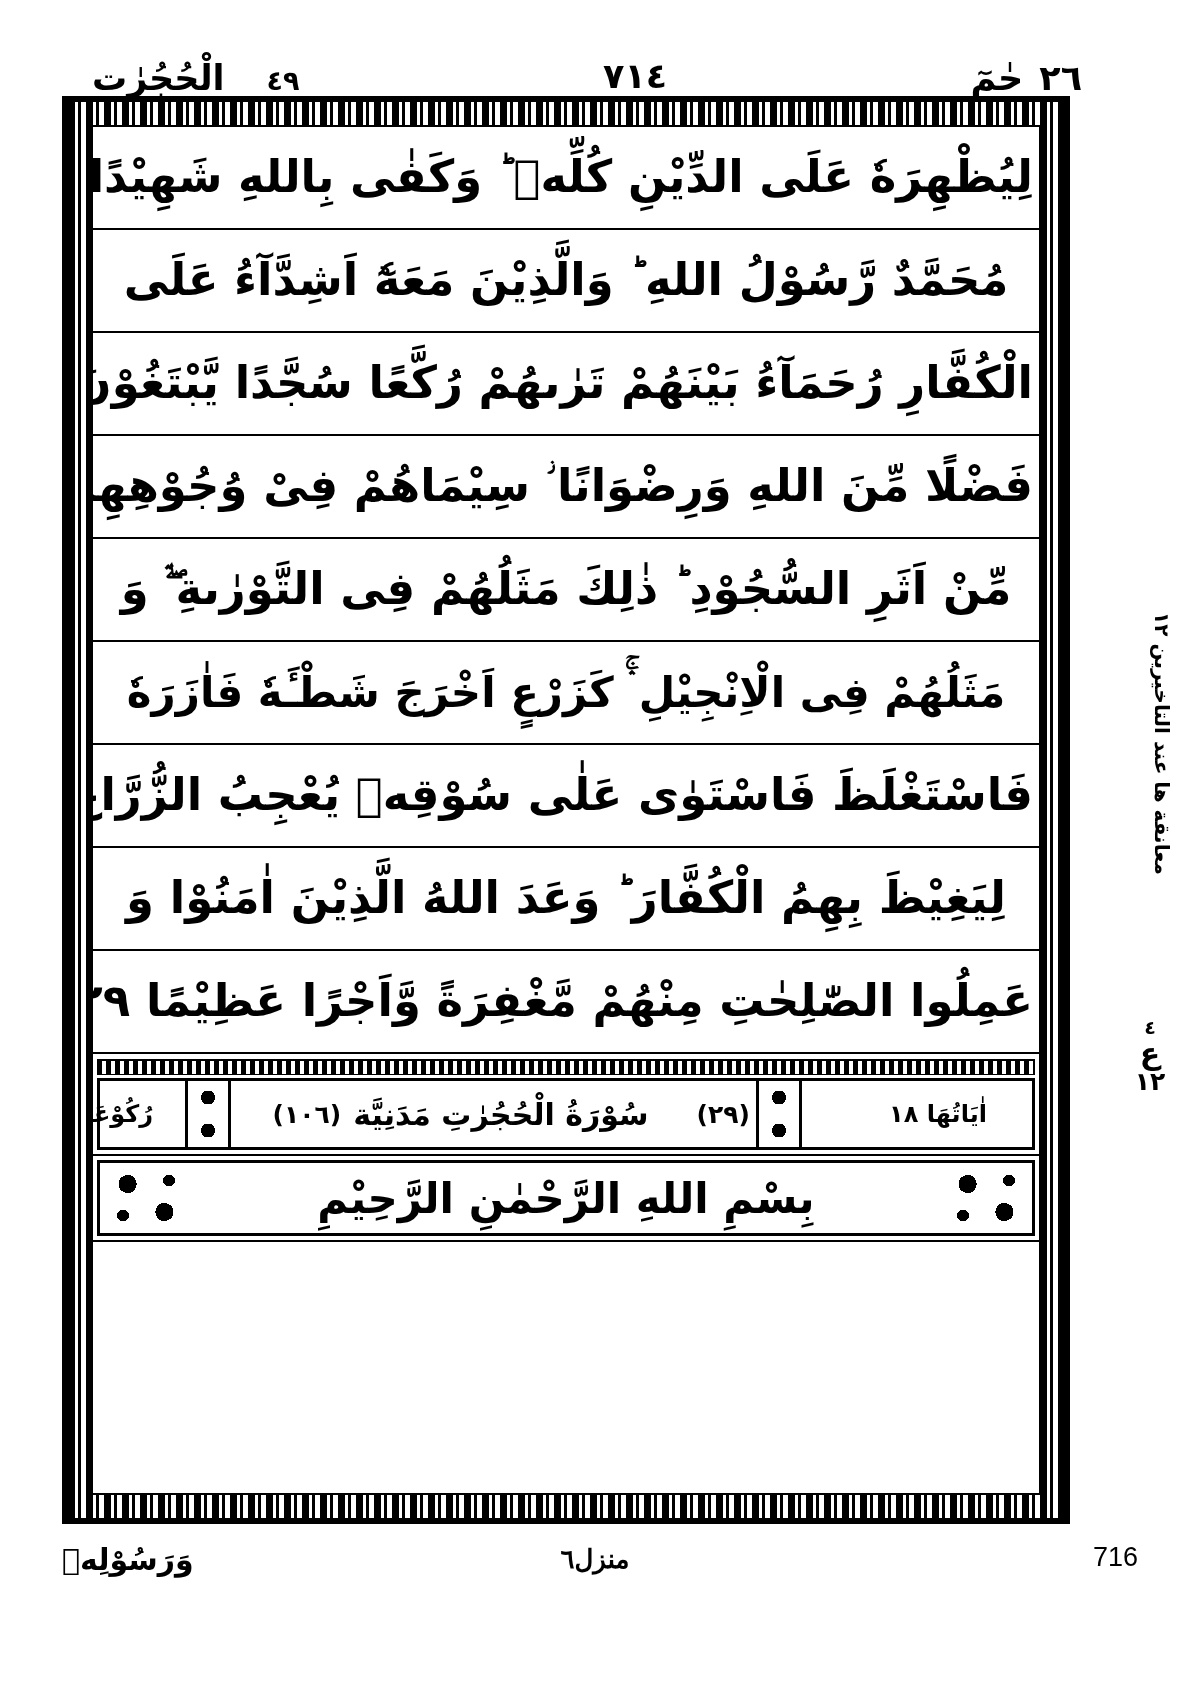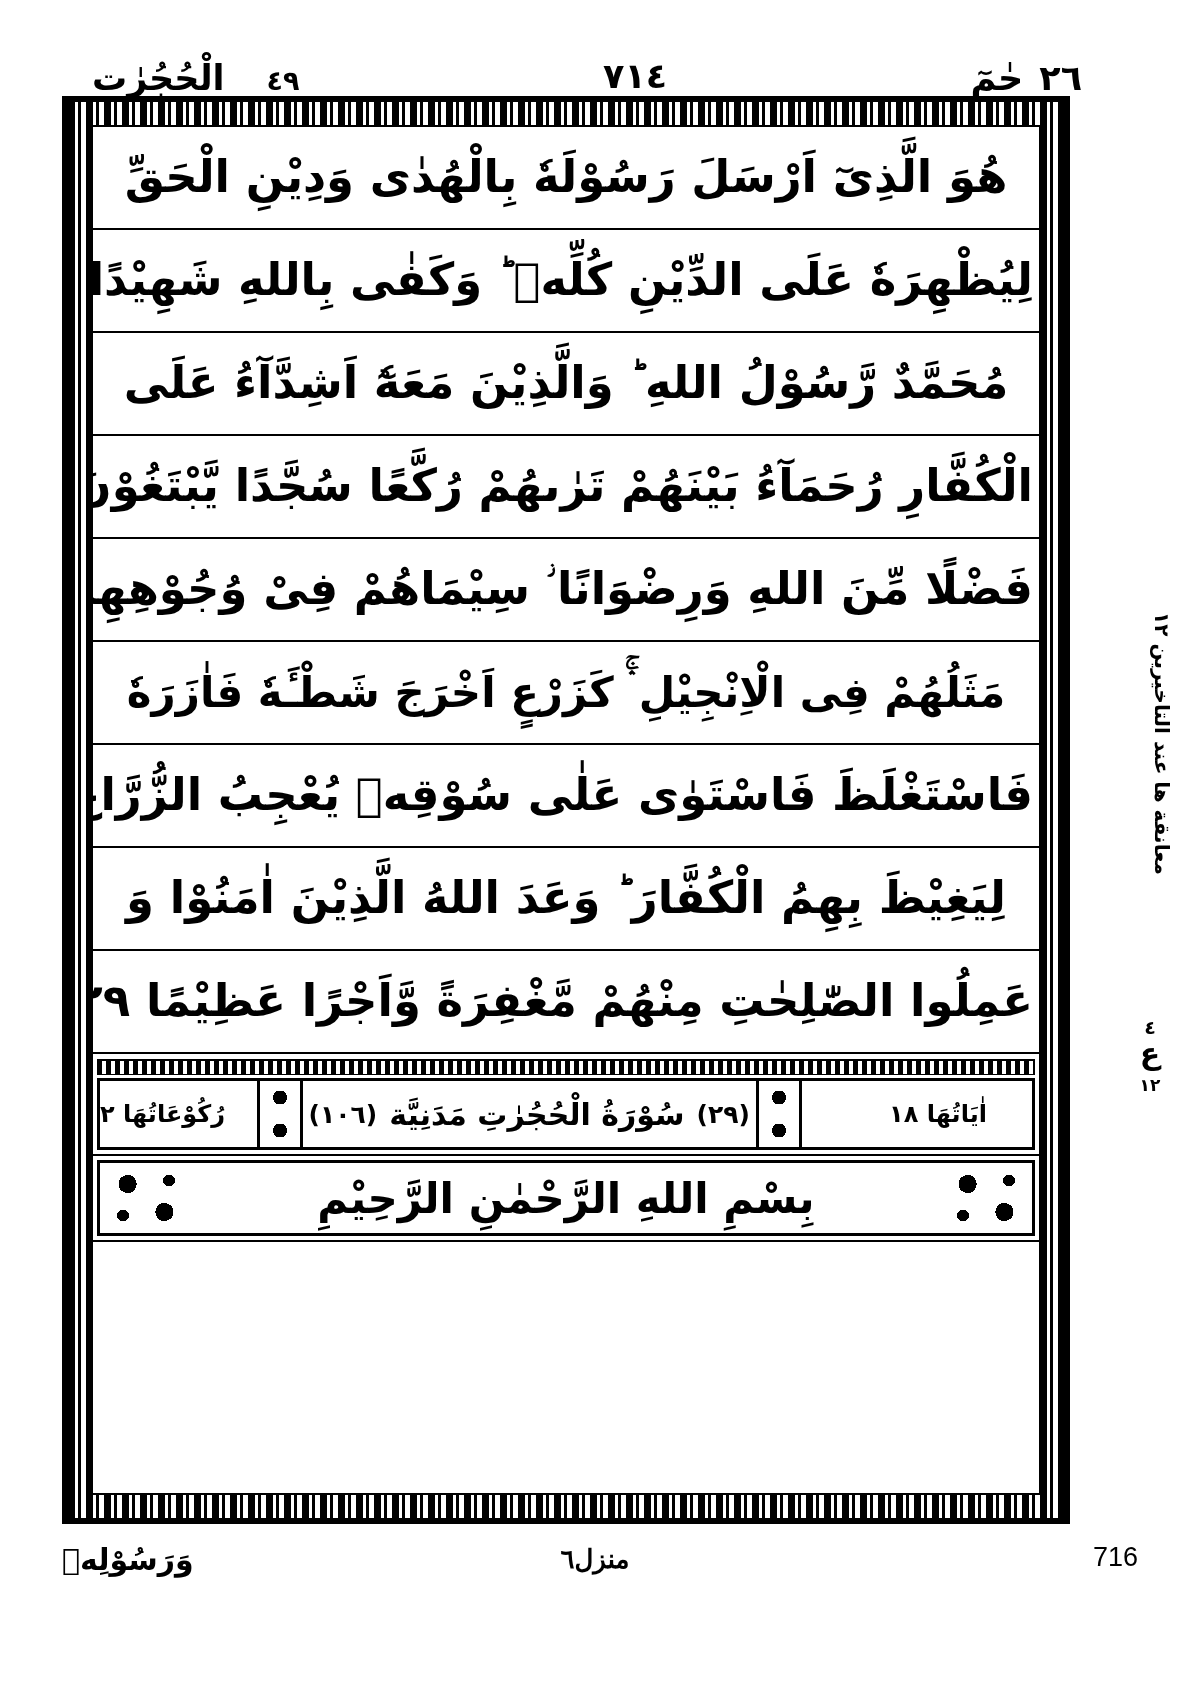--- a/index.html
+++ b/index.html
@@ -151,21 +151,21 @@
   .sb-cell.side { flex: 0 0 176px; padding-left: 48px; }
   .sb-knot {
     flex: 0 0 40px;
     background:
       radial-gradient(circle at 50% 25%, #000 0 7px, transparent 7px),
       radial-gradient(circle at 50% 75%, #000 0 7px, transparent 7px),
       linear-gradient(#fff,#fff);
     border-left: 3px solid #000;
     border-right: 3px solid #000;
   }
-  .sb-num { font-size: 25px; }
+  .sb-num { font-size: 25px; margin-left: 36px; }
 
   
   .bismillah-band {
     flex: 0 0 auto;
     height: 86px;
     border-bottom: 2px solid #000;
     display: flex;
     align-items: center;
     justify-content: center;
     position: relative;
@@ -225,21 +225,21 @@
     top: 1018px;
     width: 40px;
     text-align: center;
     font-family: "DejaVu Sans", sans-serif;
     font-weight: 700;
     direction: rtl;
     line-height: 1.05;
   }
   .ruku-mark .rm-top { font-size: 19px; }
   .ruku-mark .rm-ain { font-size: 30px; }
-  .ruku-mark .rm-bot { font-size: 17px; margin-top: 8px; }
+  .ruku-mark .rm-bot { font-size: 25px; }
 
   
   .footer {
     position: absolute;
     left: 52px;
     right: 52px;
     top: 1532px;
     height: 110px;
   }
   .f-catch {
@@ -302,33 +302,33 @@
     </div>
 
   </div>
 
   <div class="frame">
     <div class="frame-orn"></div>
 
     <div class="frame-inner">
 
       <div class="line">
-        <div class="ayah-text">هُوَ الَّذِىٓ اَرْسَلَ رَسُوْلَهٗ بِالْهُدٰى وَدِيْنِ الْحَقِّ</div>
-      </div>
-      <div class="line">
         <div class="ayah-text">لِيُظْهِرَهٗ عَلَى الدِّيْنِ كُلِّهٖ ؕ وَكَفٰى بِاللهِ شَهِيْدًا ۝٢٨</div>
       </div>
       <div class="line">
         <div class="ayah-text">مُحَمَّدٌ رَّسُوْلُ اللهِ ؕ وَالَّذِيْنَ مَعَهٗٓ اَشِدَّآءُ عَلَى</div>
       </div>
       <div class="line">
         <div class="ayah-text">الْكُفَّارِ رُحَمَآءُ بَيْنَهُمْ تَرٰىهُمْ رُكَّعًا سُجَّدًا يَّبْتَغُوْنَ</div>
       </div>
       <div class="line">
         <div class="ayah-text">فَضْلًا مِّنَ اللهِ وَرِضْوَانًا ؗ سِيْمَاهُمْ فِىْ وُجُوْهِهِمْ</div>
+      </div>
+      <div class="line">
+        <div class="ayah-text">مِّنْ اَثَرِ السُّجُوْدِ ؕ ذٰلِكَ مَثَلُهُمْ فِى التَّوْرٰىةِ ۖۛ وَ</div>
       </div>
       <div class="line tight">
         <div class="ayah-text">مَثَلُهُمْ فِى الْاِنْجِيْلِ ۛۚ كَزَرْعٍ اَخْرَجَ شَطْـَٔهٗ فَاٰزَرَهٗ</div>
       </div>
       <div class="line">
         <div class="ayah-text">فَاسْتَغْلَظَ فَاسْتَوٰى عَلٰى سُوْقِهٖ يُعْجِبُ الزُّرَّاعَ</div>
       </div>
       <div class="line">
         <div class="ayah-text">لِيَغِيْظَ بِهِمُ الْكُفَّارَ ؕ وَعَدَ اللهُ الَّذِيْنَ اٰمَنُوْا وَ</div>
       </div>

